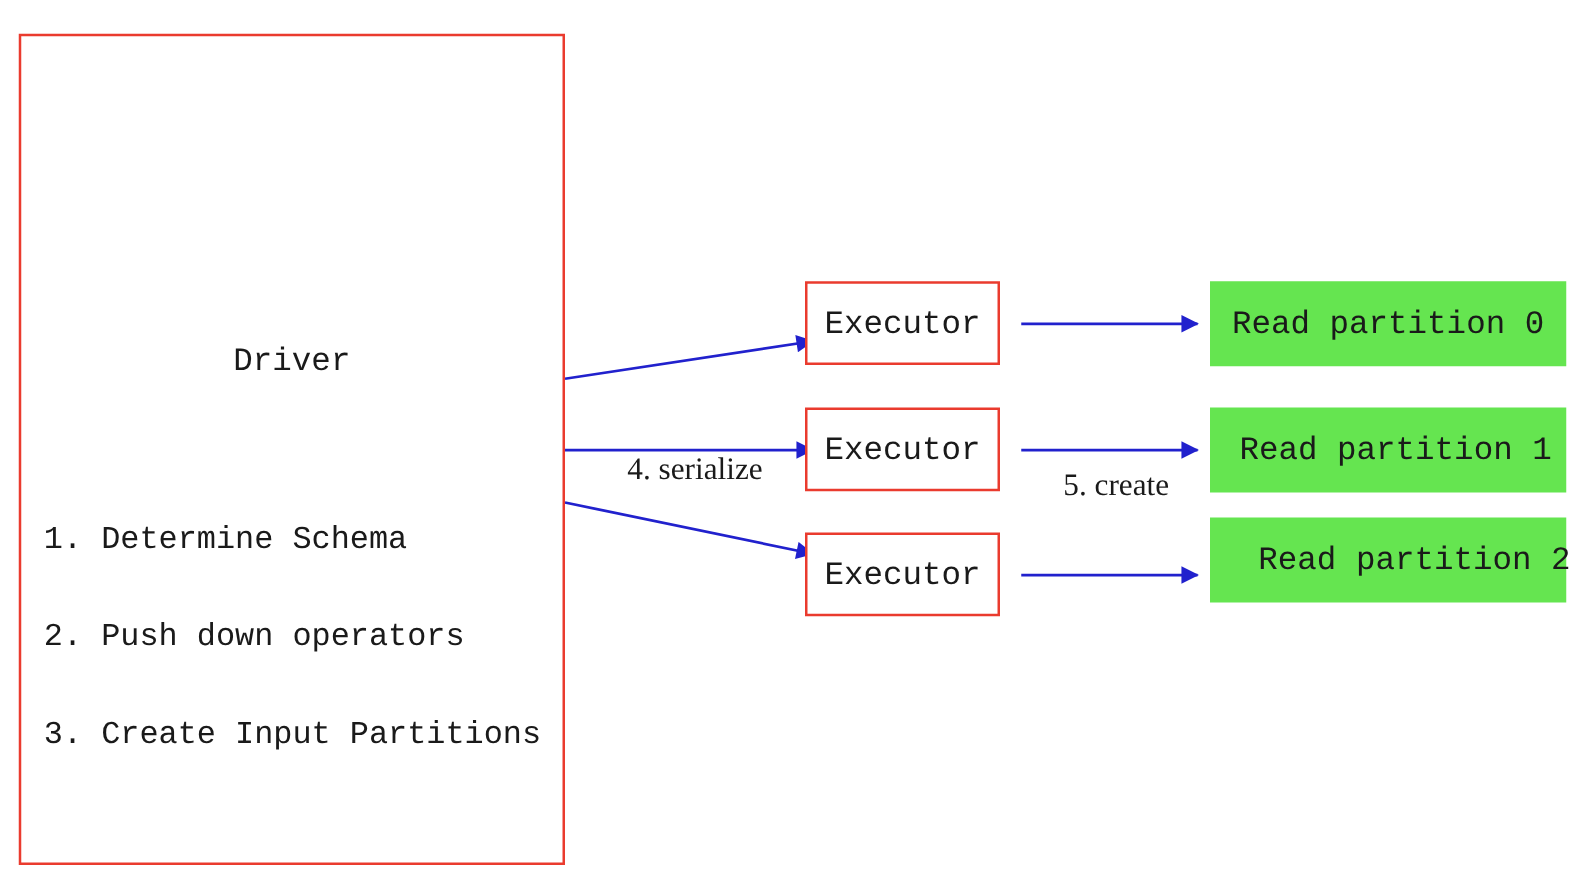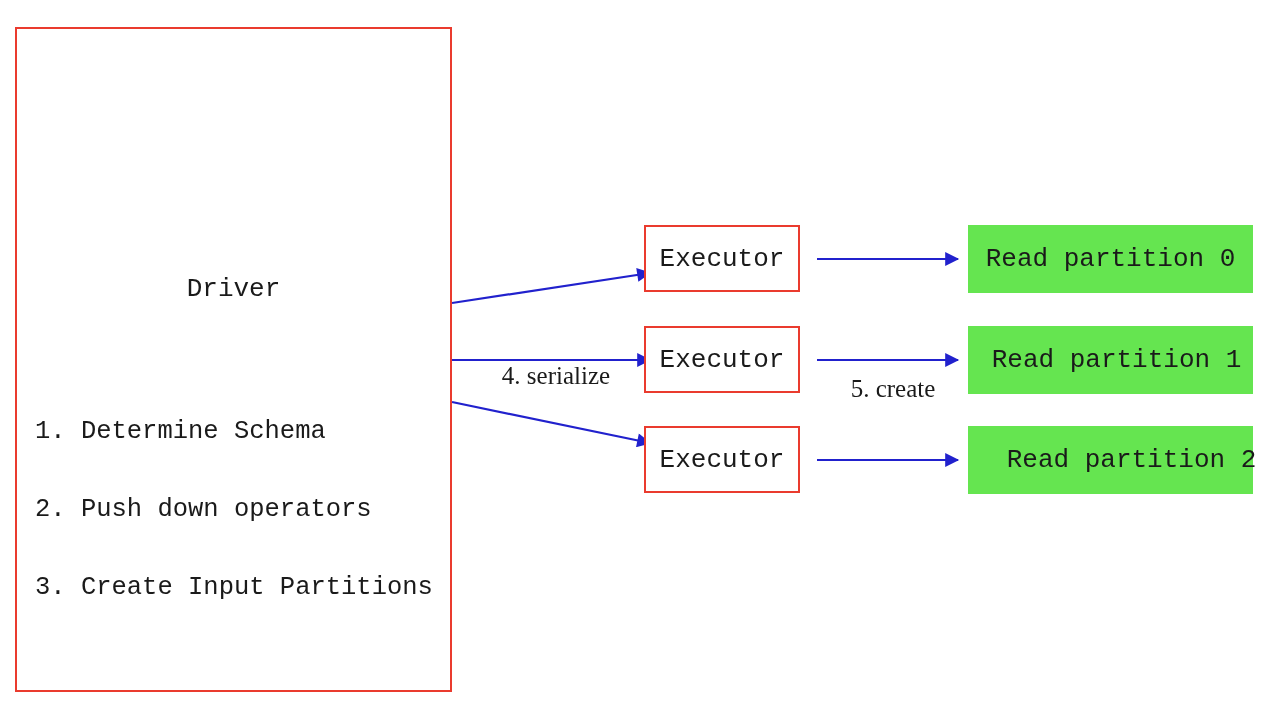--- a/index.html
+++ b/index.html
@@ -68,21 +68,21 @@
   .executor-1 { top: 326px; }
   .executor-2 { top: 426px; }
   .partition-box {
     left: 968px;
     width: 285px; height: 68px;
     background: var(--partition-fill);
     border: none;
   }
   .partition-0 { top: 225px; }
   .partition-1 { top: 326px; padding-left: 12px; }
-  .partition-2 { top: 426px; padding-left: 42px; }
+  .partition-2 { top: 414px; padding-left: 42px; }
   .edge-label {
     position: absolute;
     font-family: "Liberation Serif", "DejaVu Serif", serif;
     font-size: 25px;
     line-height: 27px;
     text-align: center;
     white-space: pre;
   }
   .edge-label-serialize { left: 446px; top: 308px; width: 220px; }
   .edge-label-reader   { left: 793px; top: 321px; width: 200px; }

